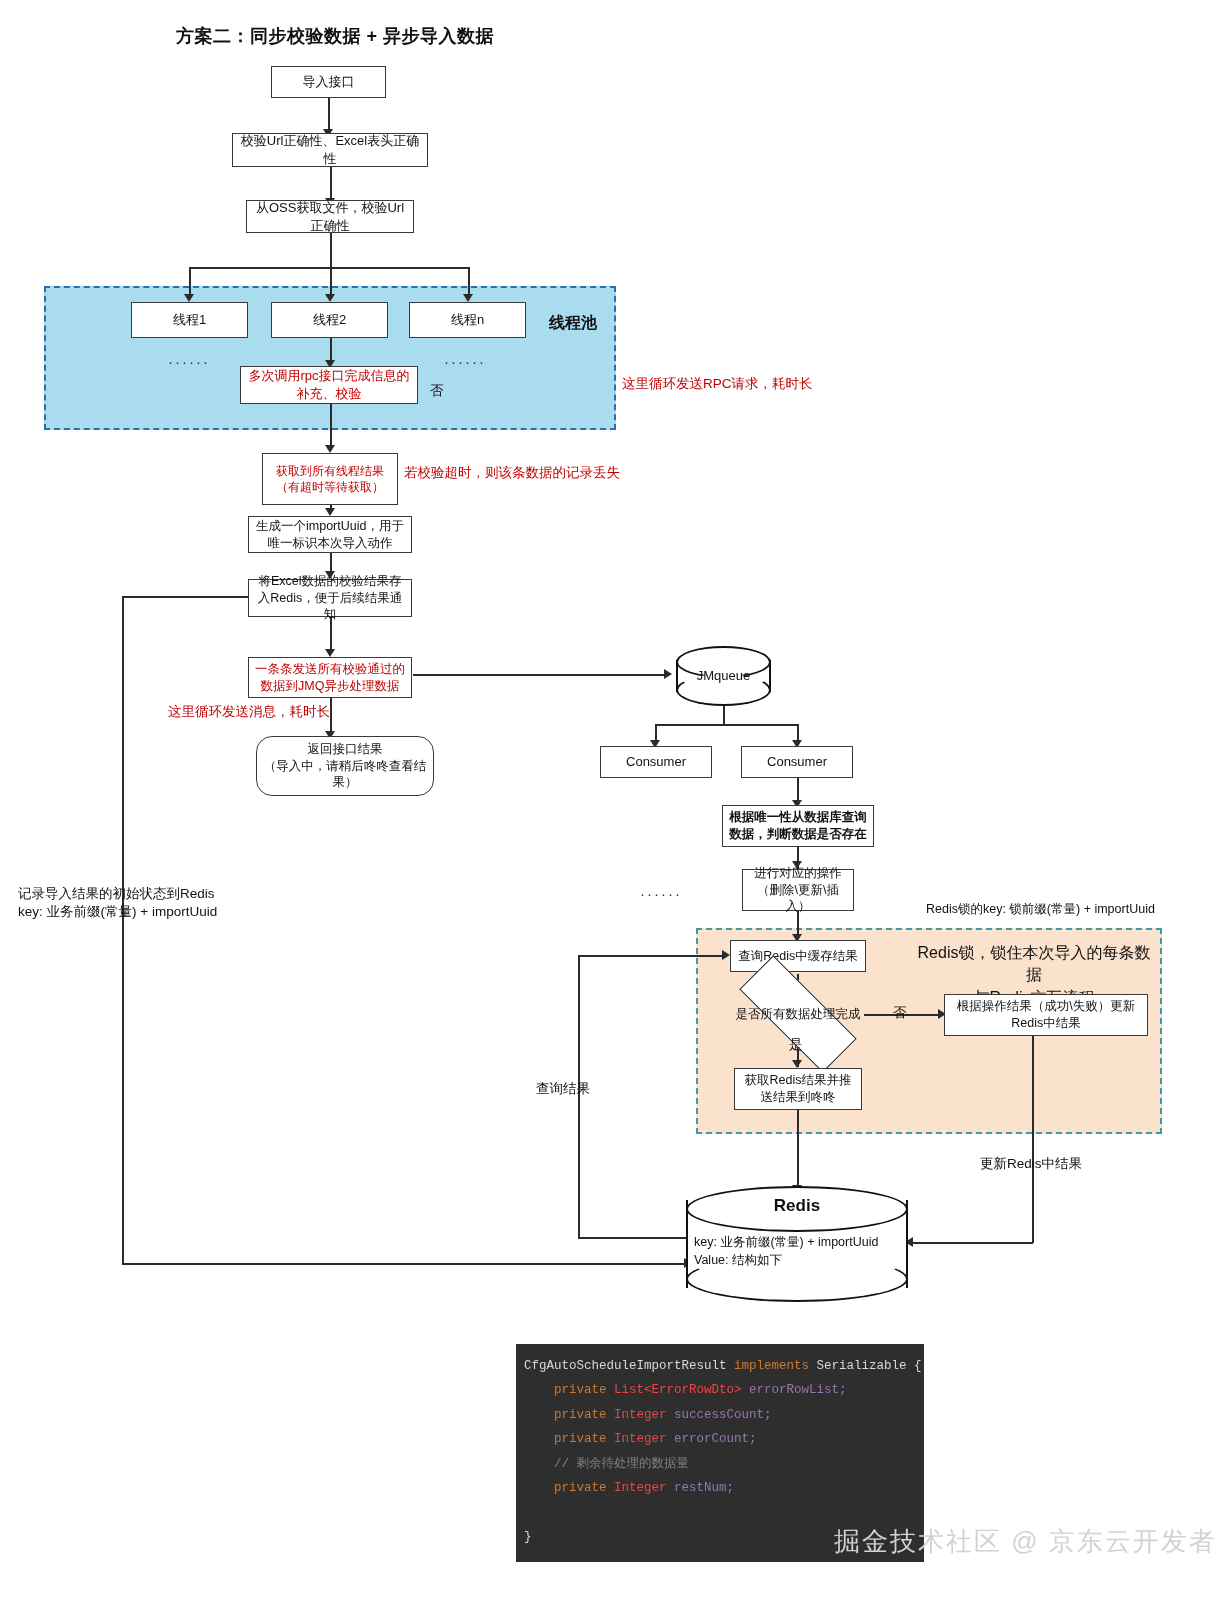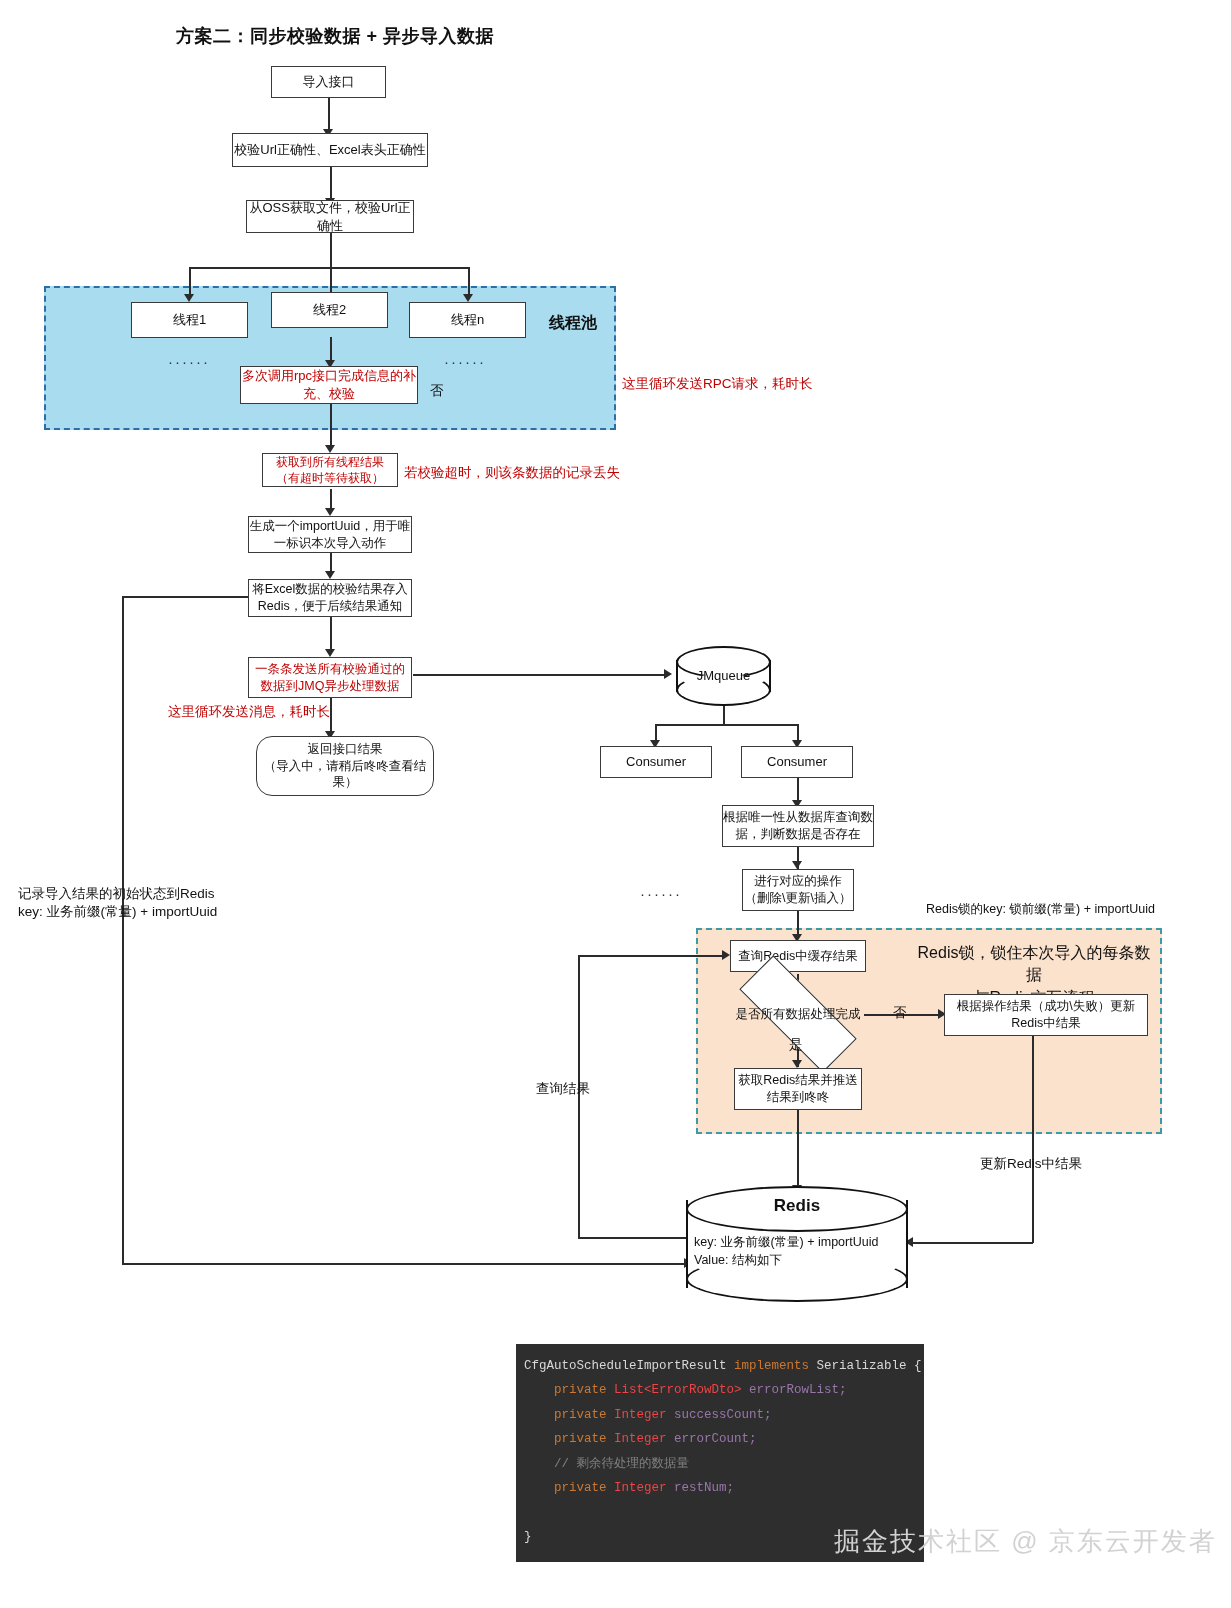--- a/index.html
+++ b/index.html
@@ -3,21 +3,21 @@
 <meta charset="utf-8">
 <style>
   html,body{margin:0;padding:0;background:#fff;}
   body{width:1231px;height:1608px;position:relative;
        font-family:"Liberation Sans","DejaVu Sans",sans-serif;color:#111;}
   .abs{position:absolute;box-sizing:border-box;}
 
   
   .box{border:1.5px solid #3a3a3a;background:#fff;display:flex;align-items:center;
        justify-content:center;text-align:center;font-size:13px;line-height:1.35;
-       padding:2px 0;white-space:pre-line;}
+       padding:2px 6px;white-space:pre-line;}
   .box.red{color:#c00000;}
   .box.round{border-radius:16px;}
   .title{font-size:18px;font-weight:bold;letter-spacing:.5px;}
   .plain{font-size:13.5px;line-height:1.4;white-space:pre-line;}
   .plain.red{color:#c00000;}
   .plain.big{font-size:16px;}
   .plain.bold{font-weight:bold;}
 
   
   .region-blue{background:#aadcf0;border:2px dashed #2b6fa8;}
@@ -149,33 +149,33 @@
 <div class="abs ln hl" style="left:122px;top:1263px;width:566px;"></div>
 <div class="abs arrow-r" style="left:684px;top:1258px;"></div>
 
 <div class="abs box" style="left:271px;top:66px;width:115px;height:32px;">导入接口</div>
 
 <div class="abs box" style="left:232px;top:133px;width:196px;height:34px;">校验Url正确性、Excel表头正确性</div>
 
 <div class="abs box" style="left:246px;top:200px;width:168px;height:33px;">从OSS获取文件，校验Url正确性</div>
 
 <div class="abs box" style="left:131px;top:302px;width:117px;height:36px;">线程1</div>
-<div class="abs box" style="left:271px;top:292px;width:117px;height:36px;">线程2</div>
+<div class="abs box" style="left:271px;top:302px;width:117px;height:36px;">线程2</div>
 <div class="abs box" style="left:409px;top:302px;width:117px;height:36px;">线程n</div>
 
 <div class="abs dots" style="left:168px;top:353px;">······</div>
 <div class="abs dots" style="left:444px;top:353px;">······</div>
 
 <div class="abs box red" style="left:240px;top:366px;width:178px;height:38px;">多次调用rpc接口完成信息的补充、校验</div>
 
 <div class="abs plain" style="left:430px;top:382px;">否</div>
 <div class="abs plain big bold" style="left:549px;top:312px;">线程池</div>
 <div class="abs plain red" style="left:622px;top:375px;">这里循环发送RPC请求，耗时长</div>
 
-<div class="abs box red" style="left:262px;top:453px;width:136px;height:34px;font-size:12px;">获取到所有线程结果
+<div class="abs box red" style="left:262px;top:453px;width:136px;height:52px;font-size:12px;">获取到所有线程结果
 （有超时等待获取）</div>
 <div class="abs plain red" style="left:404px;top:464px;">若校验超时，则该条数据的记录丢失</div>
 
 <div class="abs box" style="left:248px;top:516px;width:164px;height:37px;font-size:12.5px;">生成一个importUuid，用于唯一标识本次导入动作</div>
 
 <div class="abs box" style="left:248px;top:579px;width:164px;height:38px;font-size:12.5px;">将Excel数据的校验结果存入Redis，便于后续结果通知</div>
 
 <div class="abs box red" style="left:248px;top:657px;width:164px;height:41px;font-size:12.5px;">一条条发送所有校验通过的数据到JMQ异步处理数据</div>
 
 <div class="abs plain red" style="left:168px;top:703px;">这里循环发送消息，耗时长</div>
@@ -186,21 +186,21 @@
 <div class="cyl" style="left:676px;top:646px;width:95px;height:60px;">
   <div class="body"></div>
   <div class="cap top"></div>
   <div class="cap bot"></div>
   <div class="lbl" style="top:22px;font-size:13px;">JMqueue</div>
 </div>
 
 <div class="abs box" style="left:600px;top:746px;width:112px;height:32px;">Consumer</div>
 <div class="abs box" style="left:741px;top:746px;width:112px;height:32px;">Consumer</div>
 
-<div class="abs box" style="left:722px;top:805px;width:152px;height:42px;font-size:12.5px;">根据唯一性从数据库查询数据，判断数据是否存在</div>
+<div class="abs box" style="left:722px;top:805px;width:152px;height:42px;font-size:12.5px;font-weight:bold;">根据唯一性从数据库查询数据，判断数据是否存在</div>
 
 <div class="abs box" style="left:742px;top:869px;width:112px;height:42px;font-size:12.5px;">进行对应的操作
 （删除\更新\插入）</div>
 
 <div class="abs dots" style="left:640px;top:885px;">······</div>
 
 <div class="abs plain" style="left:910px;top:901px;font-size:12.5px;margin-left:16px;">Redis锁的key: 锁前缀(常量) + importUuid</div>
 
 <div class="abs plain big" style="left:914px;top:942px;text-align:center;width:240px;">Redis锁，锁住本次导入的每条数据
 与Redis交互流程</div>

